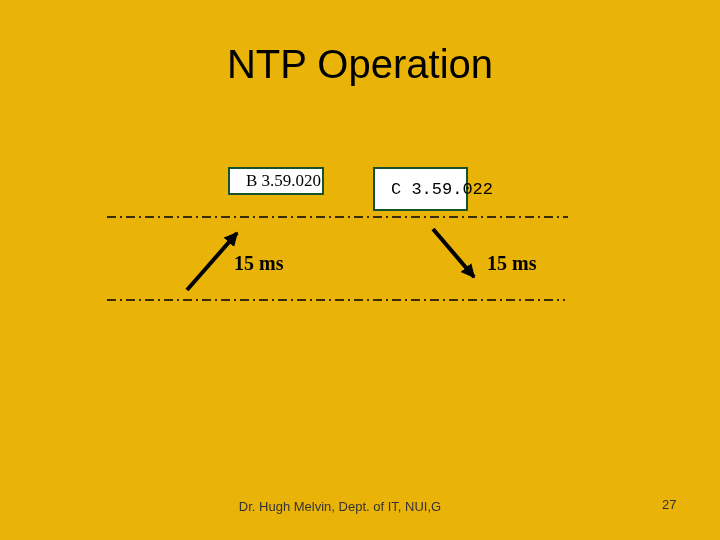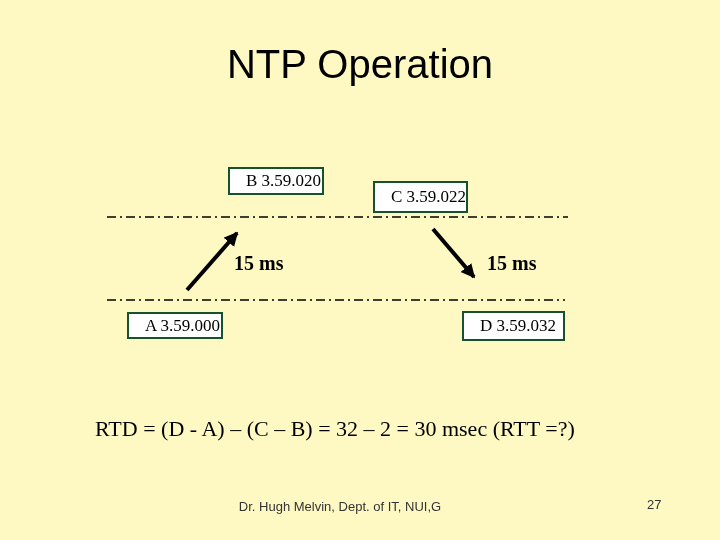--- a/index.html
+++ b/index.html
@@ -4,21 +4,21 @@
 <style>
   html, body {
     margin: 0;
     padding: 0;
     background: #ffffff;
   }
   .slide {
     position: relative;
     width: 720px;
     height: 540px;
-    background: #fef9c3;
+    background: #eab308;
     overflow: hidden;
     font-family: "Liberation Serif", serif;
     color: #000000;
   }
   .title {
     position: absolute;
     top: 40px;
     left: 0;
     width: 720px;
     margin: 0;
@@ -35,21 +35,21 @@
     border: 2px solid #14532d;
     background: #ffffff;
     font-family: "Liberation Serif", serif;
     font-size: 17px;
     display: flex;
     align-items: center;
     padding-left: 16px;
     white-space: nowrap;
   }
   .node-b { left: 228px; top: 167px; width: 96px;  height: 28px; }
-  .node-c { left: 373px; top: 181px; width: 95px;  height: 32px; }
+  .node-c { left: 373px; top: 167px; width: 95px;  height: 44px; font-family: Liberation Mono, monospace; }
   .node-a { left: 127px; top: 312px; width: 96px;  height: 27px; }
   .node-d { left: 462px; top: 311px; width: 103px; height: 30px; }
   .diagram-svg {
     position: absolute;
     left: 0;
     top: 0;
     width: 720px;
     height: 540px;
     pointer-events: none;
   }
@@ -81,60 +81,53 @@
     left: 0;
     top: 499px;
     width: 680px;
     text-align: center;
     font-family: "Liberation Sans", sans-serif;
     font-size: 13px;
     color: #333333;
   }
   .page-number {
     position: absolute;
-    left: 647px;
+    left: 662px;
     top: 497px;
     font-family: "Liberation Sans", sans-serif;
     font-size: 13px;
     color: #333333;
   }
 </style>
 </head>
 <body>
 
 <div class="slide">
 
   <h1 class="title">NTP Operation</h1>
 
   <div class="node node-b">
     <span>B 3.59.020</span>
   </div>
   <div class="node node-c">
     <span>C 3.59.022</span>
   </div>
-  <div class="node node-a">
-    <span>A 3.59.000</span>
-  </div>
-  <div class="node node-d">
-    <span>D 3.59.032</span>
-  </div>
 
   <svg class="diagram-svg" viewBox="0 0 720 540" xmlns="http://www.w3.org/2000/svg">
     <defs>
       <marker id="arrowhead" markerWidth="5" markerHeight="4" refX="3.1" refY="1.75" orient="auto" markerUnits="strokeWidth">
         <polygon points="0 0, 3.5 1.75, 0 3.5" fill="#000000"></polygon>
       </marker>
     </defs>
     <line x1="107" y1="217" x2="568" y2="217" stroke="#000000" stroke-width="1.6" stroke-dasharray="9,4,2,4"></line>
     <line x1="107" y1="300" x2="565" y2="300" stroke="#000000" stroke-width="1.6" stroke-dasharray="9,4,2,4"></line>
     <line x1="187" y1="290" x2="237" y2="233" stroke="#000000" stroke-width="4" marker-end="url(#arrowhead)"></line>
     <line x1="433" y1="229" x2="474" y2="277" stroke="#000000" stroke-width="4" marker-end="url(#arrowhead)"></line>
   </svg>
 
   <div class="arrow-label arrow-label-1">15 ms</div>
   <div class="arrow-label arrow-label-2">15 ms</div>
 
-  <div class="body-line body-line-2">RTD = (D - A) – (C – B) = 32 – 2 = 30 msec (RTT =?)</div>
 
   <div class="footer">Dr. Hugh Melvin, Dept. of IT, NUI,G</div>
   <div class="page-number">27</div>
 
 </div>
 
 </body></html>

